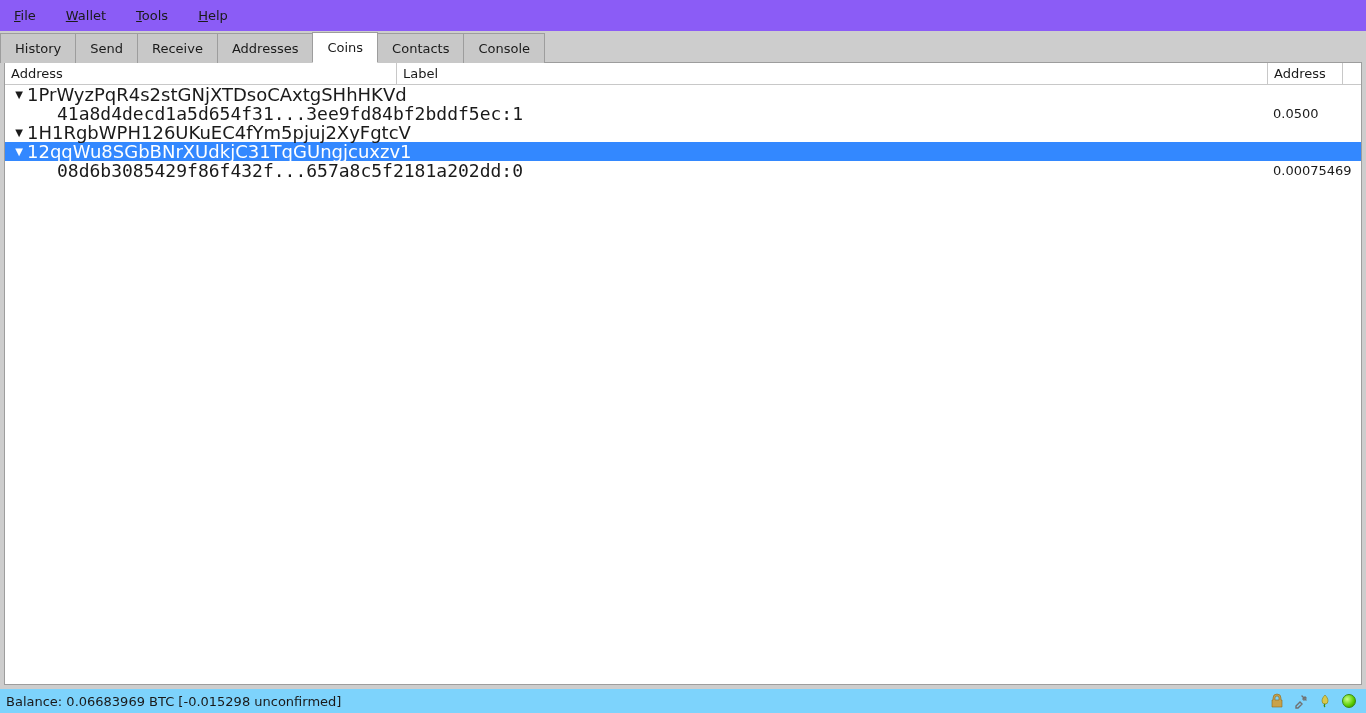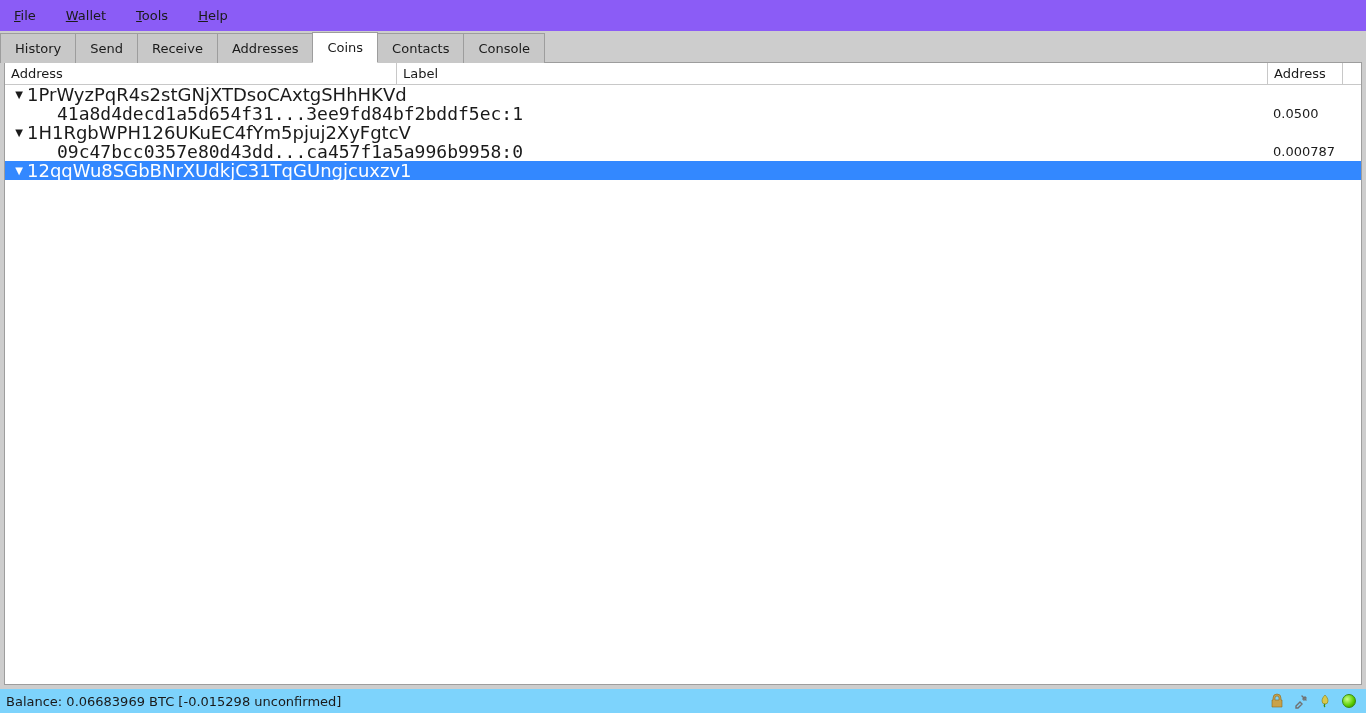--- a/index.html
+++ b/index.html
@@ -159,31 +159,31 @@
         <span class="addr">41a8d4decd1a5d654f31...3ee9fd84bf2bddf5ec:1</span>
         <span class="label"></span>
         <span class="amount">0.0500</span>
       </div>
       <div class="row parent">
         <span class="expander">▼</span>
         <span class="addr">1H1RgbWPH126UKuEC4fYm5pjuj2XyFgtcV</span>
         <span class="label"></span>
         <span class="amount"></span>
       </div>
-      <div class="row child">
-        <span class="expander"></span>
-        <span class="addr">09c47bcc0357e80d43dd...ca457f1a5a996b9958:0</span>
-        <span class="label"></span>
-        <span class="amount">0.000787</span>
-      </div>
       <div class="row parent selected">
         <span class="expander">▼</span>
         <span class="addr">12qqWu8SGbBNrXUdkjC31TqGUngjcuxzv1</span>
         <span class="label"></span>
         <span class="amount"></span>
+      </div>
+      <div class="row child">
+        <span class="expander"></span>
+        <span class="addr">08d6b3085429f86f432f...657a8c5f2181a202dd:0</span>
+        <span class="label"></span>
+        <span class="amount">0.00075469</span>
       </div>
     </div>
 </div>
 
 <div class="statusbar">
   <div class="statusbar-text">Balance: 0.06683969 BTC  [-0.015298 unconfirmed]</div>
   <div class="statusbar-icons">
     <div class="status-icon">
       <svg width="16" height="16" viewBox="0 0 16 16">
           <path d="M4 7V5a4 4 0 018 0v2h1v7H3V7h1zm2 0h4V5a2 2 0 00-4 0v2z" fill="#c9a24a" stroke="#8a6a20" stroke-width="0.6"></path>

